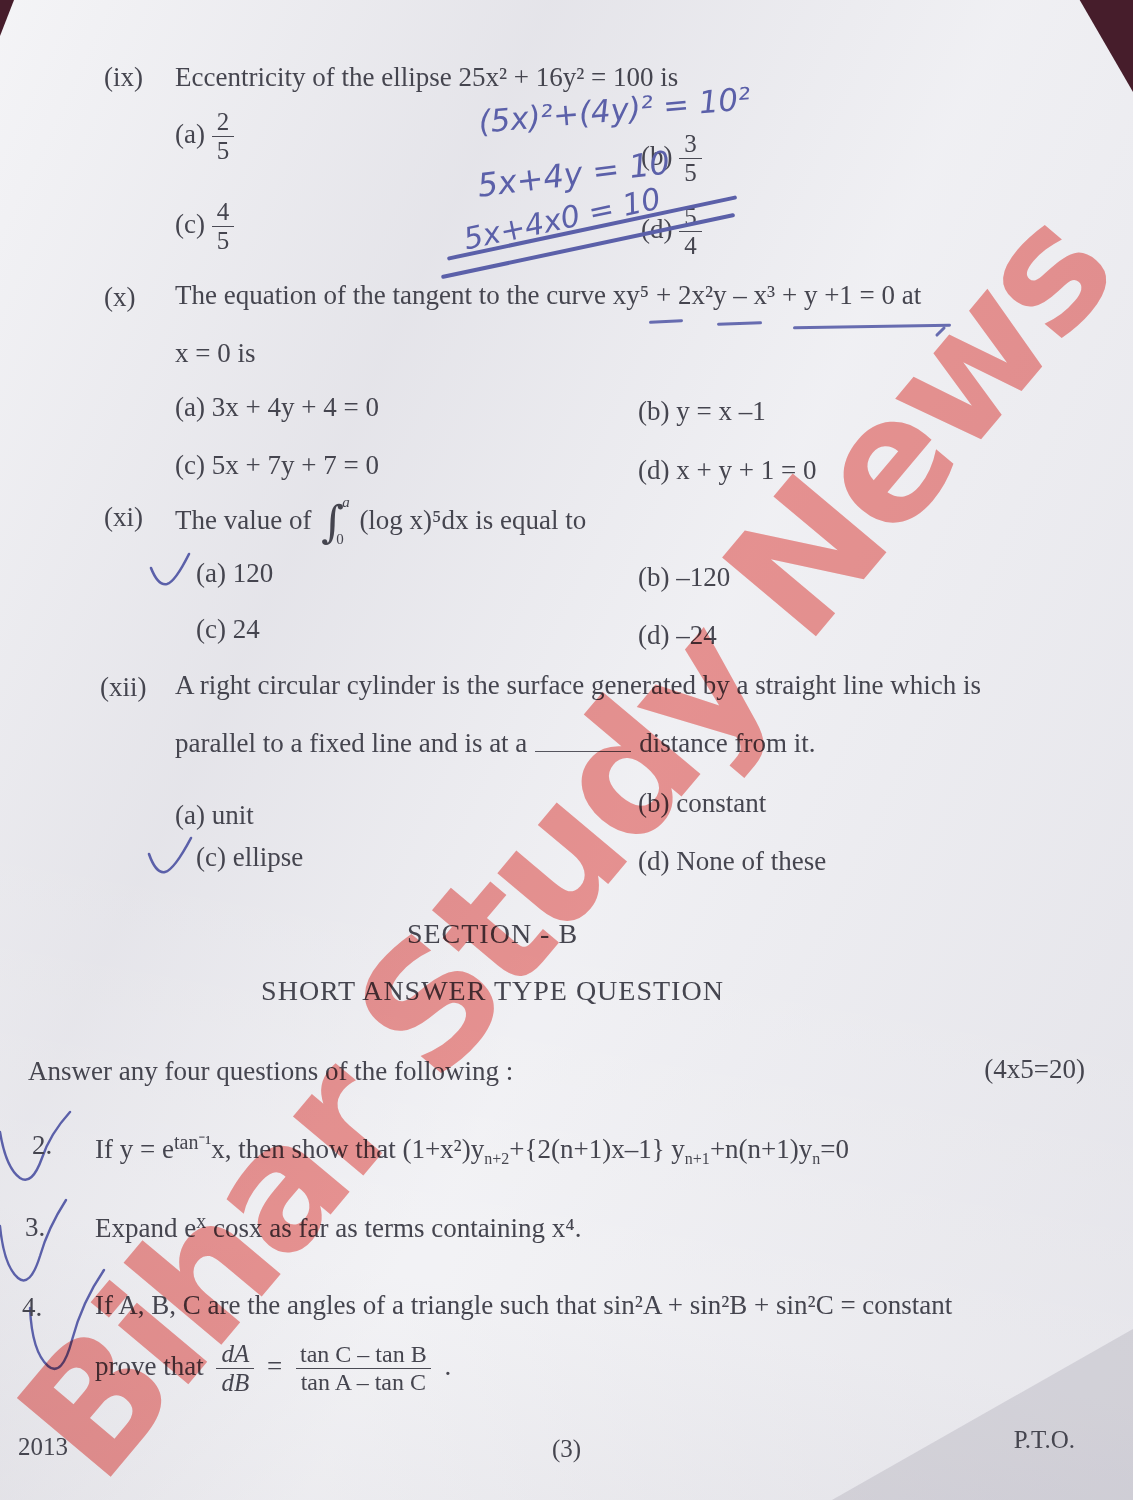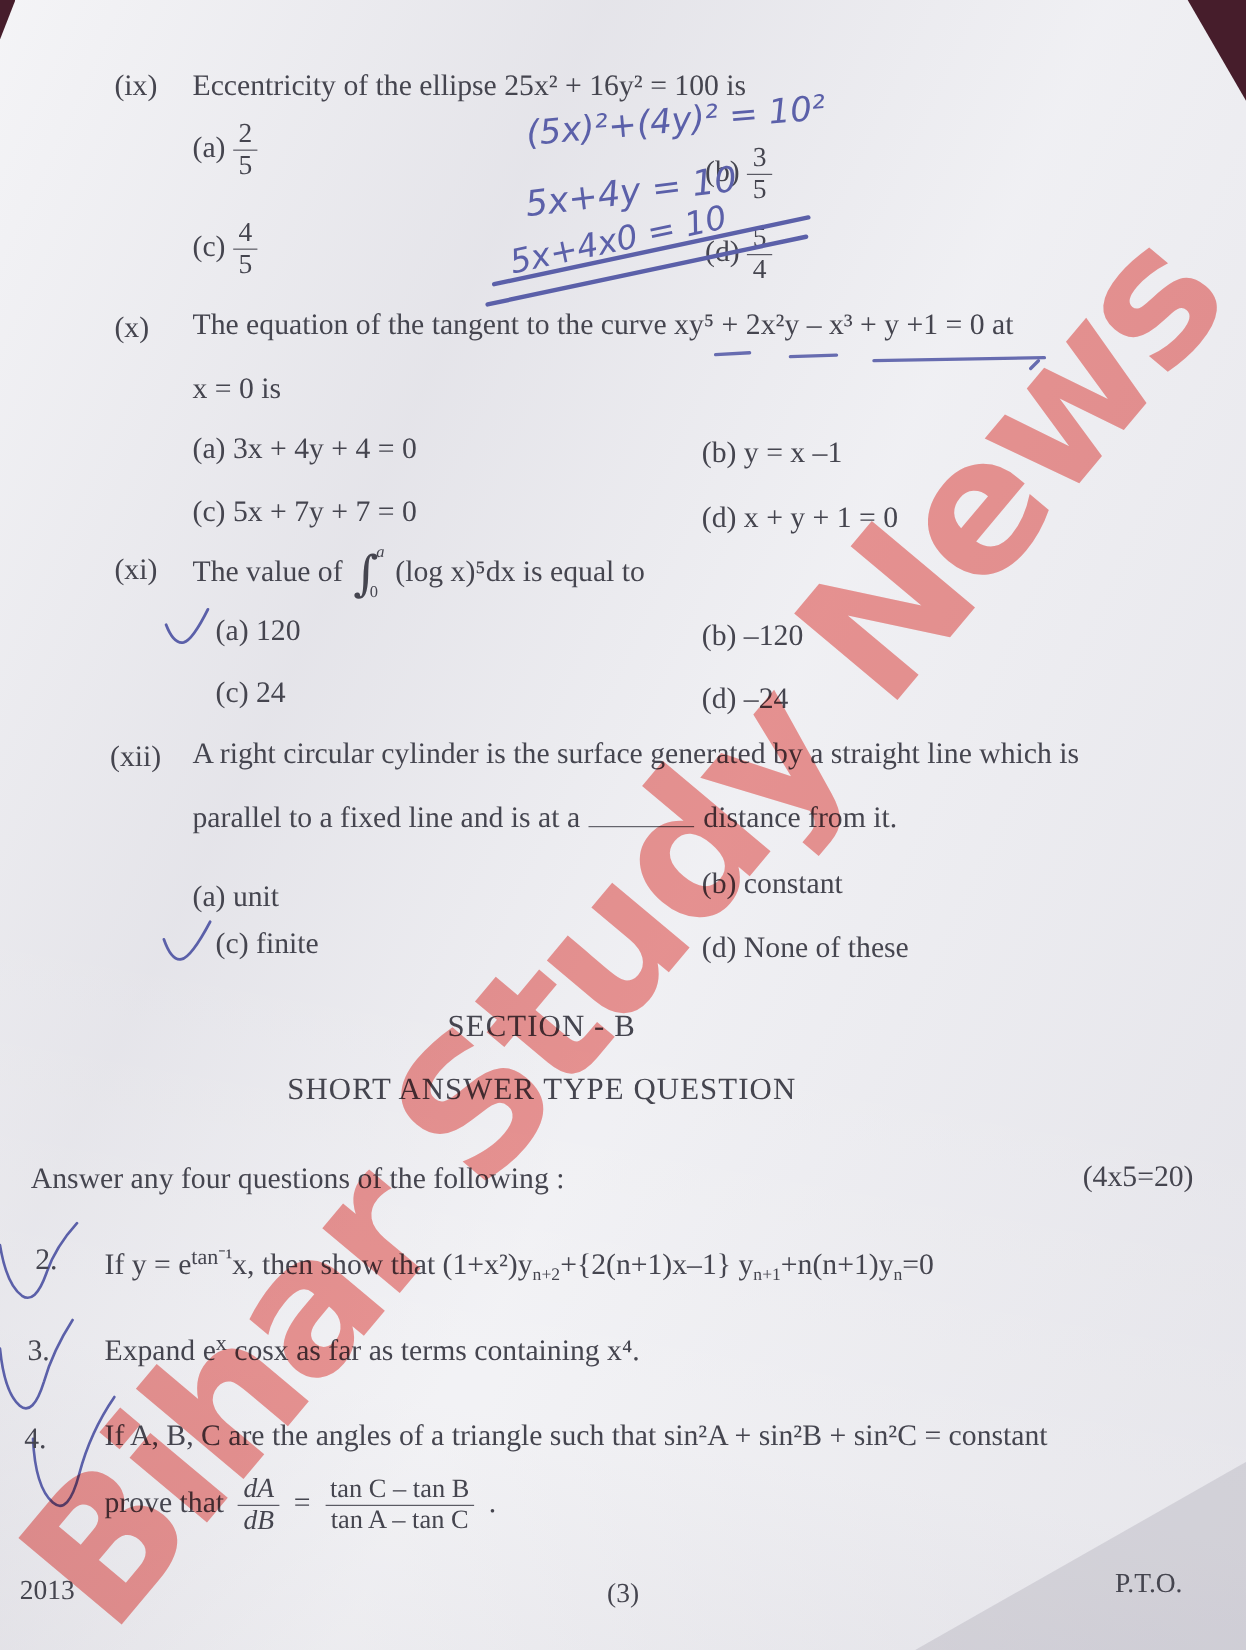--- a/index.html
+++ b/index.html
@@ -140,21 +140,21 @@
   <span>parallel to a fixed line and is at a</span><span class="blank"></span><span>distance from it.</span>
 </div>
 
 <div class="abs opt" style="left:175px;top:784px;margin-top:16px;">(a) unit</div>
 <div class="abs opt" style="left:638px;top:788px;">(b) constant</div>
 <div class="abs tick" style="left:146px;top:834px;">
   <svg width="56" height="46" viewBox="0 0 56 46">
       <path d="M3 20 q7 20 16 18 q9 -2 26 -34" fill="none" stroke="#5b60a9" stroke-width="2.6" stroke-linecap="round"></path>
     </svg>
 </div>
-<div class="abs opt" style="left:196px;top:842px;">(c) finite</div>
+<div class="abs opt" style="left:196px;top:842px;">(c) ellipse</div>
 <div class="abs opt" style="left:638px;top:846px;">(d) None of these</div>
 
 <div class="abs heading" style="left:0;top:918px;">SECTION - B</div>
 <div class="abs heading" style="left:0;top:975px;">SHORT ANSWER TYPE QUESTION</div>
 
 <div class="abs qtext" style="left:28px;top:1056px;">Answer any four questions of the following :</div>
 <div class="abs qtext" style="right:48px;top:1054px;">(4x5=20)</div>
 
 <div class="abs swoosh" style="left:-6px;top:1106px;">
   <svg width="110" height="96" viewBox="0 0 110 96">

